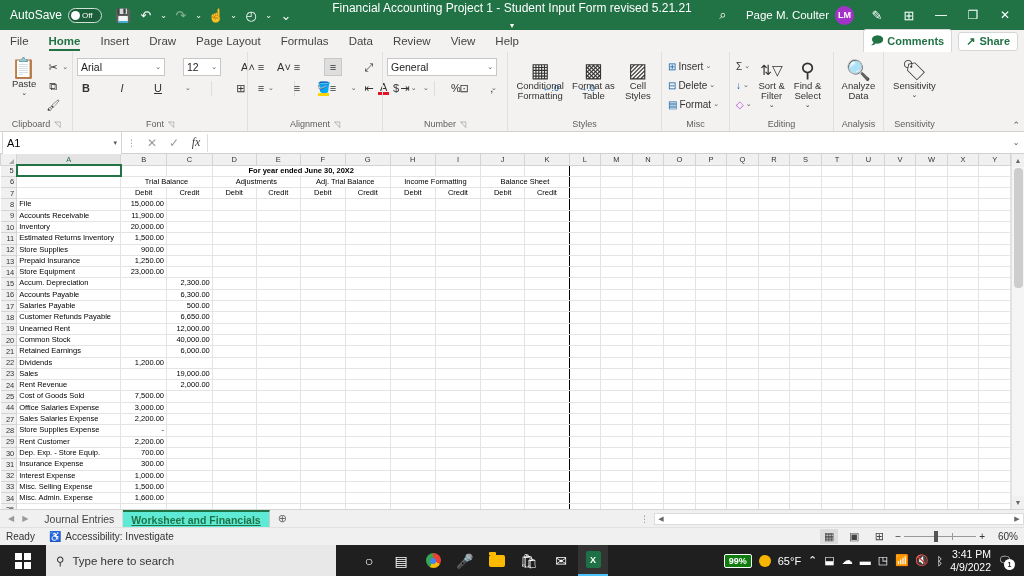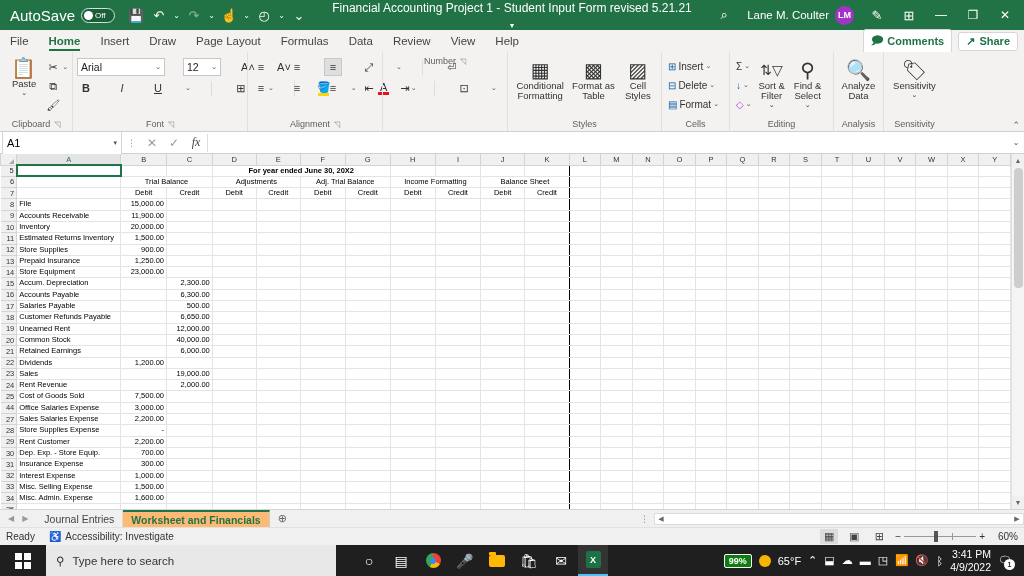--- a/index.html
+++ b/index.html
@@ -10,21 +10,21 @@
   }
   body { display: flex; flex-direction: column; }
 
   
   .titlebar {
     height: 30px; background: #217346; color: #fff;
     display: flex; align-items: center; flex: 0 0 30px;
     font-size: 11px; position: relative;
   }
   .tb-left { display: flex; align-items: center; gap: 2px; padding-left: 10px; }
-  .autosave-lbl { font-size: 15px; margin-right: 4px; }
+  .autosave-lbl { font-size: 12px; margin-right: 4px; }
   .toggle {
     width: 34px; height: 15px; border: 1px solid #cfe3d7; border-radius: 8px;
     display: flex; align-items: center; gap: 2px; padding: 0 2px;
     background: #1b5e3a;
   }
   .toggle .knob { width: 9px; height: 9px; border-radius: 50%; background: #fff; }
   .toggle .txt { font-size: 8px; color: #fff; }
   .qat { display: flex; align-items: center; gap: 1px; margin-left: 8px; }
   .qat-btn {
     width: 22px; height: 22px; display: flex; align-items: center; justify-content: center;
@@ -159,21 +159,21 @@
   .vs-thumb { width: 9px; height: 120px; background: #cdcdcd; border-radius: 4px; margin: 1px 0; }
   .vs-space { flex: 1; }
 
   
   .sheetbar {
     flex: 0 0 18px; height: 18px; background: #f0f0f0; display: flex; align-items: stretch;
     border-top: 1px solid #d4d4d4; font-size: 10.5px;
   }
   .nav-arrows { display: flex; align-items: center; gap: 8px; padding: 0 8px; color: #999; font-size: 8px; }
   .stab { display: flex; align-items: center; padding: 0 8px; color: #444; border-right: 1px solid #dcdcdc; }
-  .stab.active { background: #fdba74; color: #217346; font-weight: bold; border-top: 2px solid #217346; border-right: 1px solid #ccc; }
+  .stab.active { background: #5eead4; color: #217346; font-weight: bold; border-top: 2px solid #217346; border-right: 1px solid #ccc; text-decoration: underline; }
   .addsheet { display:flex; align-items:center; padding: 0 8px; color: #666; font-size: 11px; }
   .sheet-right { margin-left: auto; display: flex; align-items: center; }
   .hdots { color: #888; font-size: 9px; padding: 0 5px; }
   .hscroll { width: 370px; height: 12px; background: #fff; border: 1px solid #dcdcdc; display:flex; align-items:center; }
   .hs-btn { width: 12px; text-align: center; font-size: 7px; color: #666; }
 
   
   .statusbar {
     flex: 0 0 18px; height: 18px; background: #f0f0f0; display: flex; align-items: center;
     font-size: 10px; color: #333; border-top: 1px solid #e1e1e1; padding: 0 6px;
@@ -256,21 +256,21 @@
   <div class="tb-title">
     <span class="cap">
       <span>Financial Accounting Project 1 - Student Input Form revised 5.21.21</span>
       <span style="font-size:8px">▾</span>
     </span>
   </div>
 
   <div class="tb-right">
     <span class="tb-icon">⌕</span>
     <span class="user">
-      <span>Lane M. Coulter</span>
+      <span>Page M. Coulter</span>
       <span class="avatar">LM</span>
     </span>
     <span class="tb-icon">✎</span>
     <span class="tb-icon">⊞</span>
     <span class="winbtn">—</span>
     <span class="winbtn">❐</span>
     <span class="winbtn close">✕</span>
   </div>
 </div>
 
@@ -378,20 +378,37 @@
         <span class="car">⌄</span>
       </div>
     </div>
     <div class="grp-label">
       <span>Alignment</span>
       <span class="dlg">◹</span>
     </div>
   </div>
 
   <div class="grp" style="width:125px">
+    <div class="grp-body" style="flex-direction:column;padding-top:3px">
+      <div class="fontgrp-row">
+        <div class="combo" style="width:110px">
+          <span>General</span>
+          <span class="car">⌄</span>
+        </div>
+      </div>
+      <div class="fontgrp-row">
+        <span class="btn-sq">$</span>
+        <span class="car">⌄</span>
+        <span class="btn-sq">%</span>
+        <span class="btn-sq">,</span>
+        <span class="sep-v"></span>
+        <span class="btn-sq" style="color:#0a5ea8;font-size:9px">←.0</span>
+        <span class="btn-sq" style="color:#0a5ea8;font-size:9px">→.0</span>
+      </div>
+    </div>
     <div class="grp-label">
       <span>Number</span>
       <span class="dlg">◹</span>
     </div>
   </div>
 
   <div class="grp" style="width:154px">
     <div class="grp-body" style="justify-content:space-around;padding-top:2px">
       <div class="bigbtn" style="width:56px">
         <span class="gl">▦</span>
@@ -423,21 +440,21 @@
         <span>Delete</span>
         <span class="car">⌄</span>
       </div>
       <div class="smallbtn">
         <span class="icn" style="color:#0a5ea8">▤</span>
         <span>Format</span>
         <span class="car">⌄</span>
       </div>
     </div>
     <div class="grp-label">
-      <span>Cells</span>
+      <span>Misc</span>
     </div>
   </div>
 
   <div class="grp" style="width:104px">
     <div class="grp-body" style="padding-top:2px">
       <div style="display:flex;flex-direction:column;gap:1px">
         <span class="smallbtn">
           <span>Σ</span>
           <span class="car">⌄</span>
         </span>

